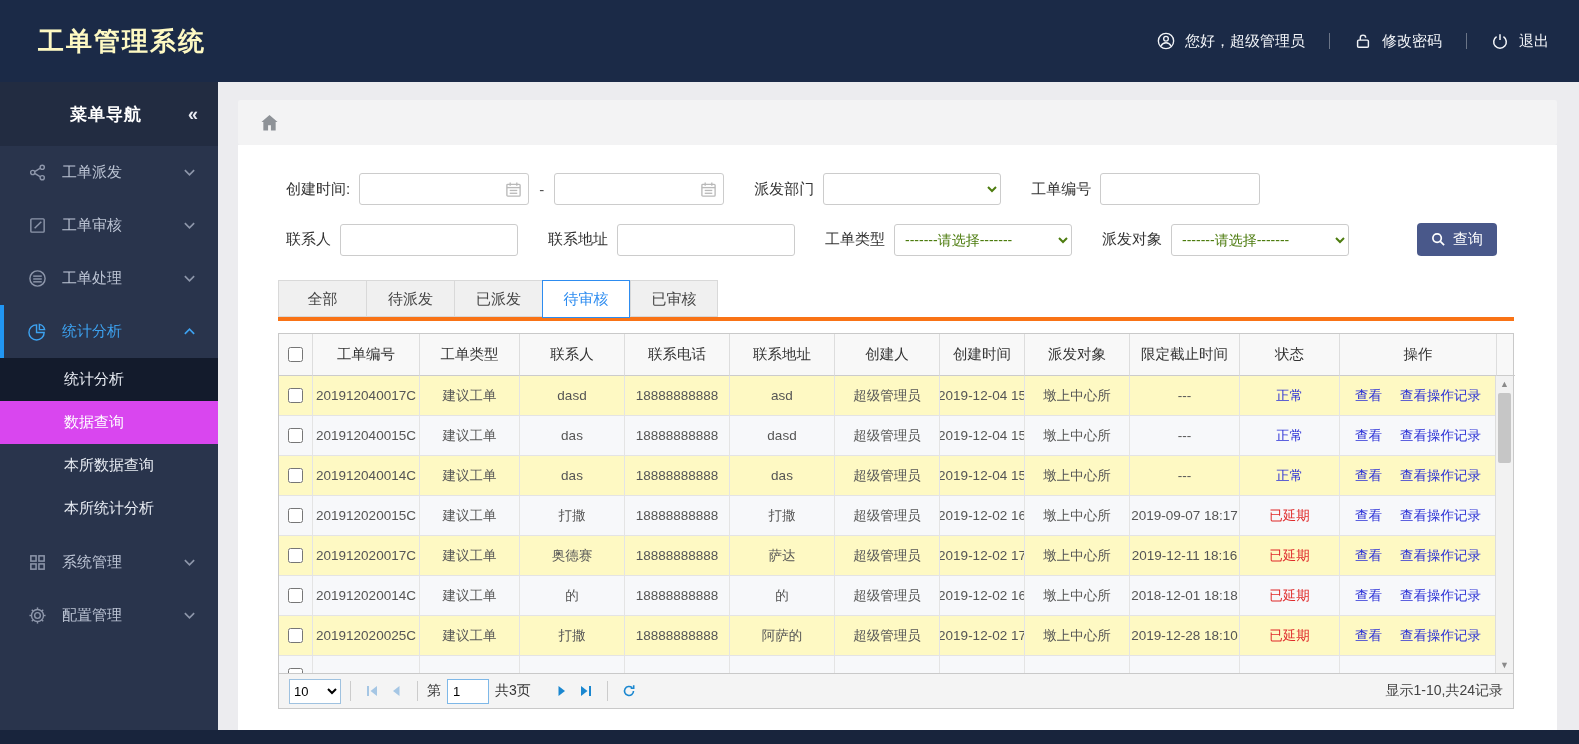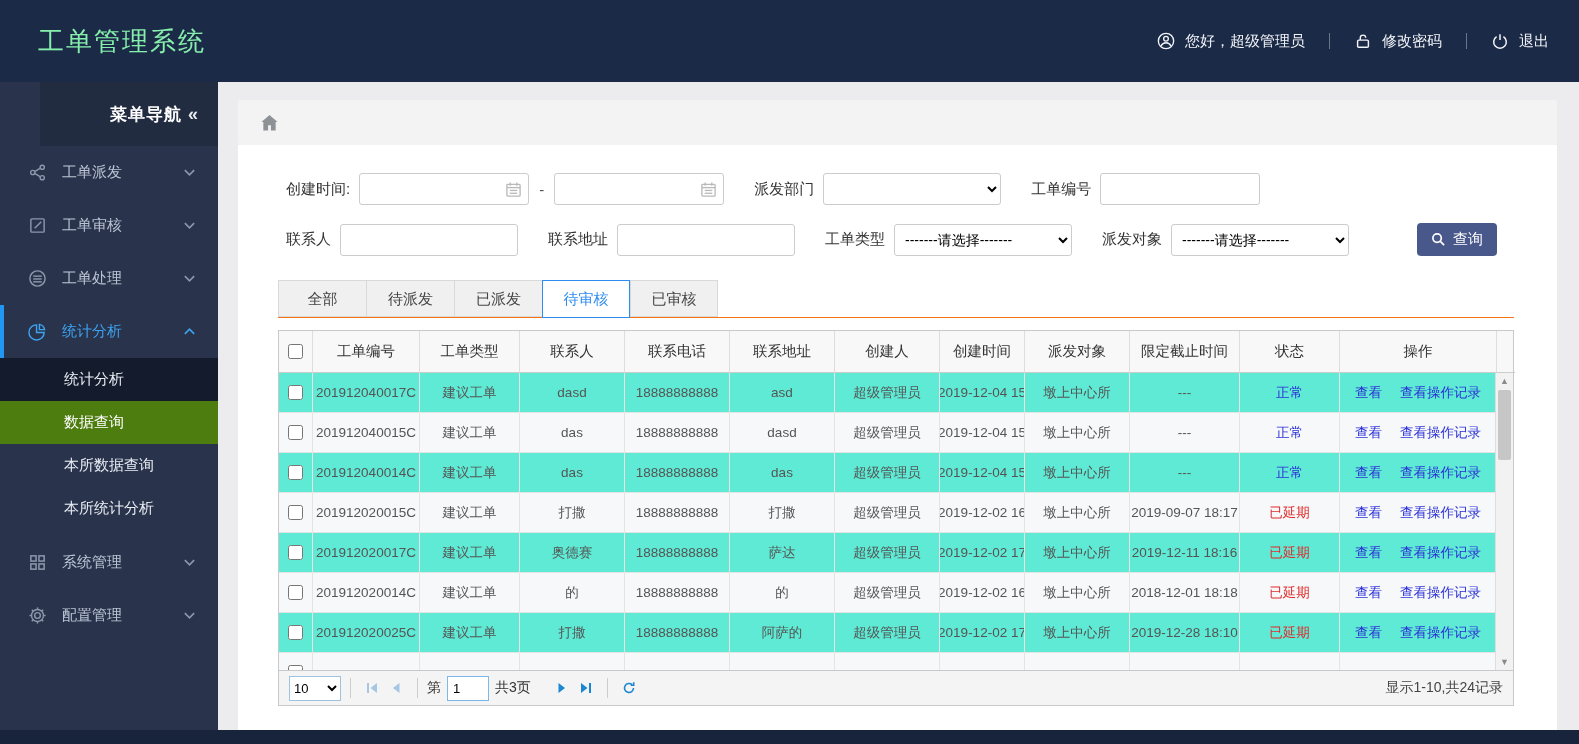--- a/index.html
+++ b/index.html
@@ -1,43 +1,43 @@
 <!DOCTYPE html>
 <html><head>
 <meta charset="utf-8">
 <style>
   * { margin:0; padding:0; box-sizing:border-box; }
   html,body { width:1579px; height:744px; overflow:hidden; font-family:"Liberation Sans","DejaVu Sans",sans-serif; }
   body { display:flex; flex-direction:column; background:#ececef; }
 
   
   .app-header { height:82px; background:#1b2a47; display:flex; align-items:center; padding:0 30px 0 38px; flex:none; }
-  .app-title { color:#86efac; font-size:26px; font-weight:normal; letter-spacing:2px; }
+  .app-title { color:#fef9c3; font-size:26px; font-weight:bold; letter-spacing:2px; }
   .header-right { margin-left:auto; display:flex; align-items:center; color:#f2f4f8; font-size:15px; }
   .header-item { display:flex; align-items:center; gap:10px; cursor:pointer; }
   .header-divider { width:1px; height:16px; background:rgba(255,255,255,.35); margin:0 24px; }
   .hicon { width:18px; height:18px; display:block; }
 
   
   .layout { flex:1; display:flex; min-height:0; }
 
   
   .sidebar { width:218px; background:#29344c; flex:none; display:flex; flex-direction:column; color:#bcc4d4; }
-  .sidebar-header { height:64px; background:#222c41; display:flex; align-items:center; padding:0 22px 0 70px; flex:none;margin-left:40px; }
+  .sidebar-header { height:64px; background:#222c41; display:flex; align-items:center; padding:0 22px 0 70px; flex:none; }
   .sidebar-title { color:#fff; font-size:17px; font-weight:bold; letter-spacing:1px; }
   .collapse { margin-left:auto; color:#e8ebf2; font-size:18px; font-weight:bold; cursor:pointer; letter-spacing:-2px; }
   .menu { flex:1; }
   .menu-item { height:53px; display:flex; align-items:center; padding:0 22px 0 24px; font-size:15px; cursor:pointer; border-left:4px solid transparent; }
   .menu-item .micon { width:19px; height:19px; margin-right:15px; color:#8d96aa; flex:none; }
   .menu-item .chev { margin-left:auto; width:13px; height:13px; color:#8d96aa; }
   .menu-item.active { border-left-color:#2196f3; color:#3da2f0; }
   .menu-item.active .micon, .menu-item.active .chev { color:#3da2f0; }
   .submenu-item { height:43px; display:flex; align-items:center; padding-left:64px; font-size:15px; color:#e9edf4; cursor:pointer; }
   .submenu-item.first { background:#131b2c; }
-  .submenu-item.selected { background:#4d7c0f; color:#fff; }
+  .submenu-item.selected { background:#d946ef; color:#fff; }
   .menu-group-sep { height:6px; }
 
   
   .app-footer { height:14px; background:#18243c; flex:none; }
 
   
   .main { flex:1; min-width:0; display:flex; flex-direction:column; background:#ececef; padding:18px 22px 0 20px; }
   .breadcrumb { height:45px; background:#f3f3f4; border-radius:2px; display:flex; align-items:center; padding-left:22px; flex:none; }
   .home-icon { width:19px; height:18px; color:#8e9297; }
   .content-panel { flex:1; background:#fff; margin-top:0; padding:28px 0 0 48px; }
@@ -48,38 +48,38 @@
   .flabel { margin-right:9px; white-space:nowrap; }
   .fgroup { display:flex; align-items:center; margin-right:30px; }
   .tbox { height:32px; border:1px solid #ccc; border-radius:3px; background:#fff; position:relative; display:flex; align-items:center; }
   .tbox input { border:none; outline:none; height:100%; width:100%; padding:0 8px; font-size:14px; background:transparent; }
   .date-box { width:170px; }
   .date-box .calicon { position:absolute; right:6px; width:17px; height:17px; color:#b9b9b9; pointer-events:none; }
   .date-box input { padding-right:28px; }
   .plain-box { width:160px; }
   .wide-box { width:178px; }
   .range-sep { margin:0 10px; color:#555; }
-  select.fselect { height:32px; width:178px; border:1px solid #ccc; border-radius:3px; background:#fff; color:#000000; font-size:14px; padding:0 6px; outline:none; }
+  select.fselect { height:32px; width:178px; border:1px solid #ccc; border-radius:3px; background:#fff; color:#4d7c0f; font-size:14px; padding:0 6px; outline:none; }
   .search-btn { margin-left:auto; margin-right:60px; height:33px; min-width:78px; background:#49588a; color:#fff; border:none; border-radius:4px; font-size:15px; display:flex; align-items:center; justify-content:center; gap:7px; cursor:pointer; padding:0 14px; }
   .search-btn svg { width:15px; height:15px; }
 
   
   .grid-area { width:1236px; margin-top:24px; margin-left:-8px; }
-  .tabs { display:flex; border-bottom:1px solid #f97316; }
+  .tabs { display:flex; border-bottom:4px solid #f97316; }
   .tab { width:88px; height:37px; line-height:35px; text-align:center; font-size:15px; color:#444; background:#f0f0f0; border:1px solid #d9d9d9; border-right:none; cursor:pointer; }
   .tab:last-of-type { border-right:1px solid #d9d9d9; }
   .tab.active { background:#fff; border:1px solid #2d8cf0; color:#2d8cf0; position:relative; margin-bottom:-1px; height:38px; }
 
   
   .table-box { border:1px solid #c9c9c9; border-top:none; margin-top:12px; background:#fff; }
   .thead { display:grid; grid-template-columns:34px 107px 100px 105px 105px 105px 105px 85px 105px 110px 100px 157px 18px; background:#f8f8f8; border-top:1px solid #c9c9c9; }
   .th { height:42px; display:flex; align-items:center; justify-content:center; font-size:14.5px; color:#333; border-right:1px solid #ddd; border-bottom:1px solid #ccc; white-space:nowrap; overflow:hidden; }
   .th:last-child { border-right:none; }
   .tbody-wrap { position:relative; height:297px; overflow:hidden; }
-  .trow { display:grid; grid-template-columns:34px 107px 100px 105px 105px 105px 105px 85px 105px 110px 100px 157px; width:1218px; background:#5eead4; }
+  .trow { display:grid; grid-template-columns:34px 107px 100px 105px 105px 105px 105px 85px 105px 110px 100px 157px; width:1218px; background:#fef9c3; }
   .trow:nth-child(even) { background:#f7f8fa; }
   .td { height:40px; display:flex; align-items:center; justify-content:center; font-size:13.5px; color:#555; border-right:1px solid #e4e4e4; border-bottom:1px solid #e4e4e4; white-space:nowrap; overflow:hidden; padding:0 2px; }
   .td.status { color:#2a2fd6; }
   .td.status.delayed { color:#e02b2b; }
   .td.actions { gap:18px; }
   .td.actions a { color:#2a2fd6; text-decoration:none; cursor:pointer; }
   .trow input[type=checkbox], .thead input[type=checkbox] { width:15px; height:15px; }
   .vscroll { position:absolute; top:0; right:0; width:18px; height:100%; background:#f2f2f2; border-left:1px solid #ddd; }
   .vscroll .arr { position:absolute; left:0; width:100%; height:16px; display:flex; align-items:center; justify-content:center; color:#8a8a8a; font-size:9px; }
   .vscroll .arr.up { top:0; }

